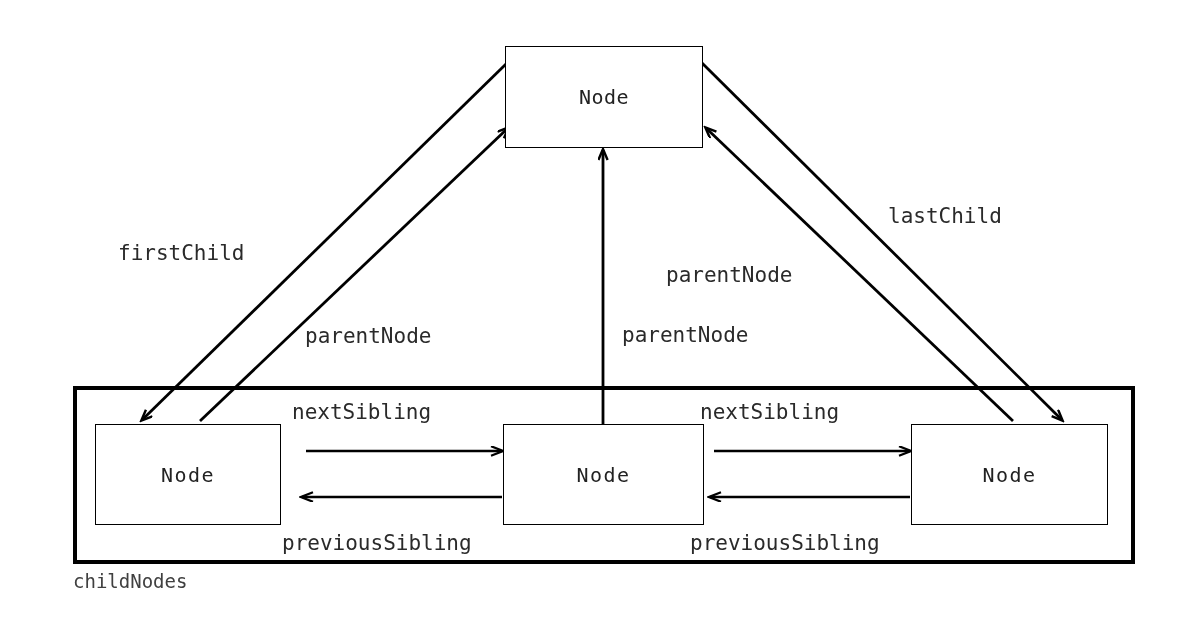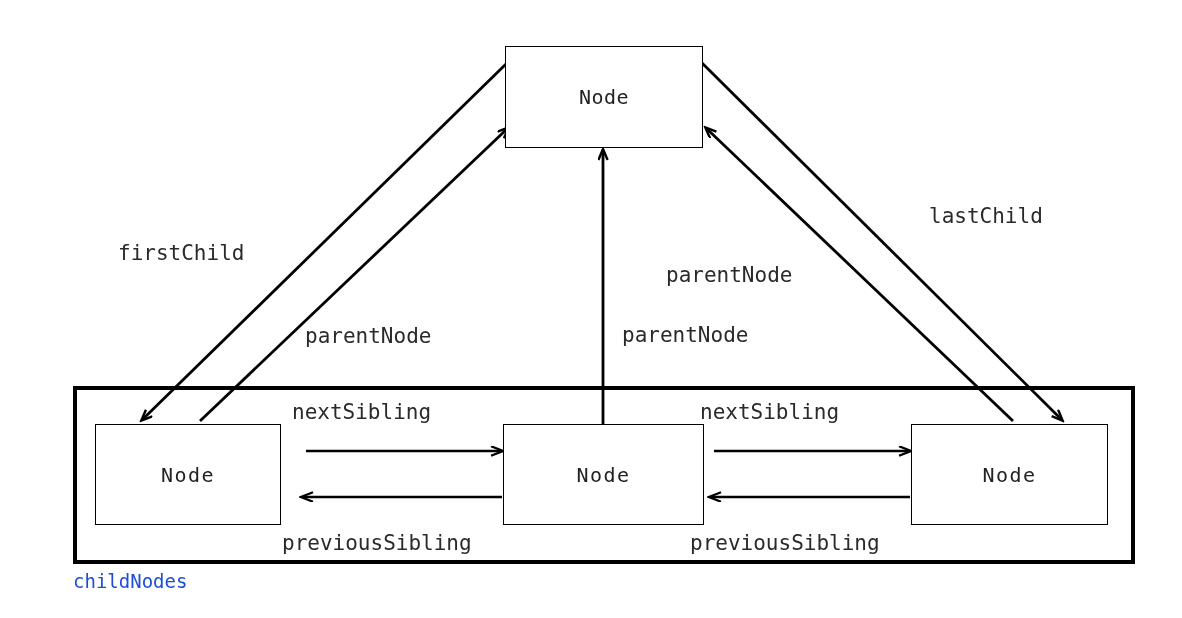--- a/index.html
+++ b/index.html
@@ -86,27 +86,27 @@
     font-size: 21px;
     color: #2a2a2a;
     white-space: nowrap;
     background: transparent;
     line-height: 1;
   }
   .group-label {
     position: absolute;
     font-family: "DejaVu Sans Mono", "Liberation Mono", monospace;
     font-size: 19px;
-    color: #1d4ed8;
+    color: #404040;
     white-space: nowrap;
     line-height: 1;
   }
   #label-firstChild      { left: 118px; top: 243px; }
   #label-parentNode-left { left: 305px; top: 326px; }
-  #label-lastChild       { left: 929px; top: 206px; }
+  #label-lastChild       { left: 888px; top: 206px; }
   #label-parentNode-right{ left: 666px; top: 265px; }
   #label-parentNode-mid  { left: 622px; top: 325px; }
   #label-nextSibling-1   { left: 292px; top: 402px; }
   #label-nextSibling-2   { left: 700px; top: 402px; }
   #label-prevSibling-1   { left: 282px; top: 533px; }
   #label-prevSibling-2   { left: 690px; top: 533px; }
   #label-childNodes      { left: 73px; top: 572px; }
 </style>
 </head>
 <body>

